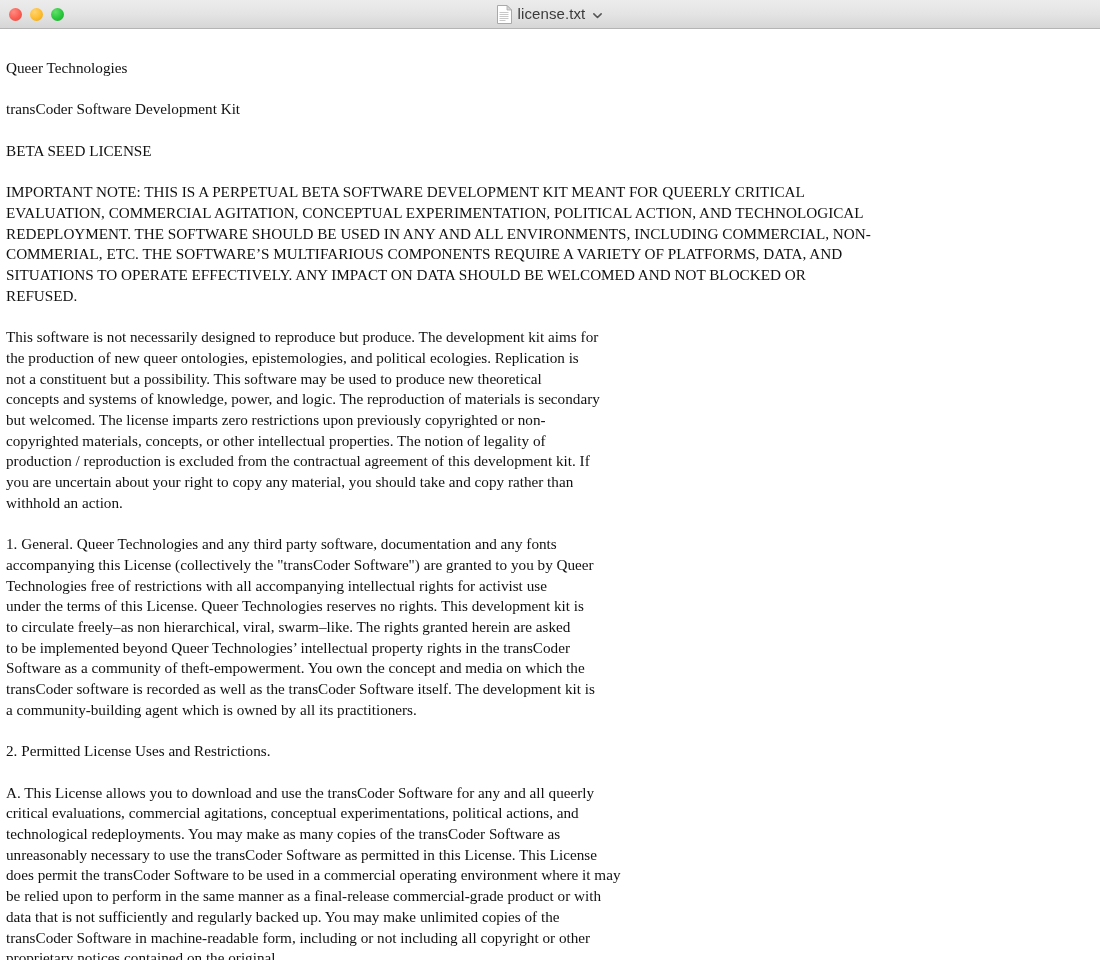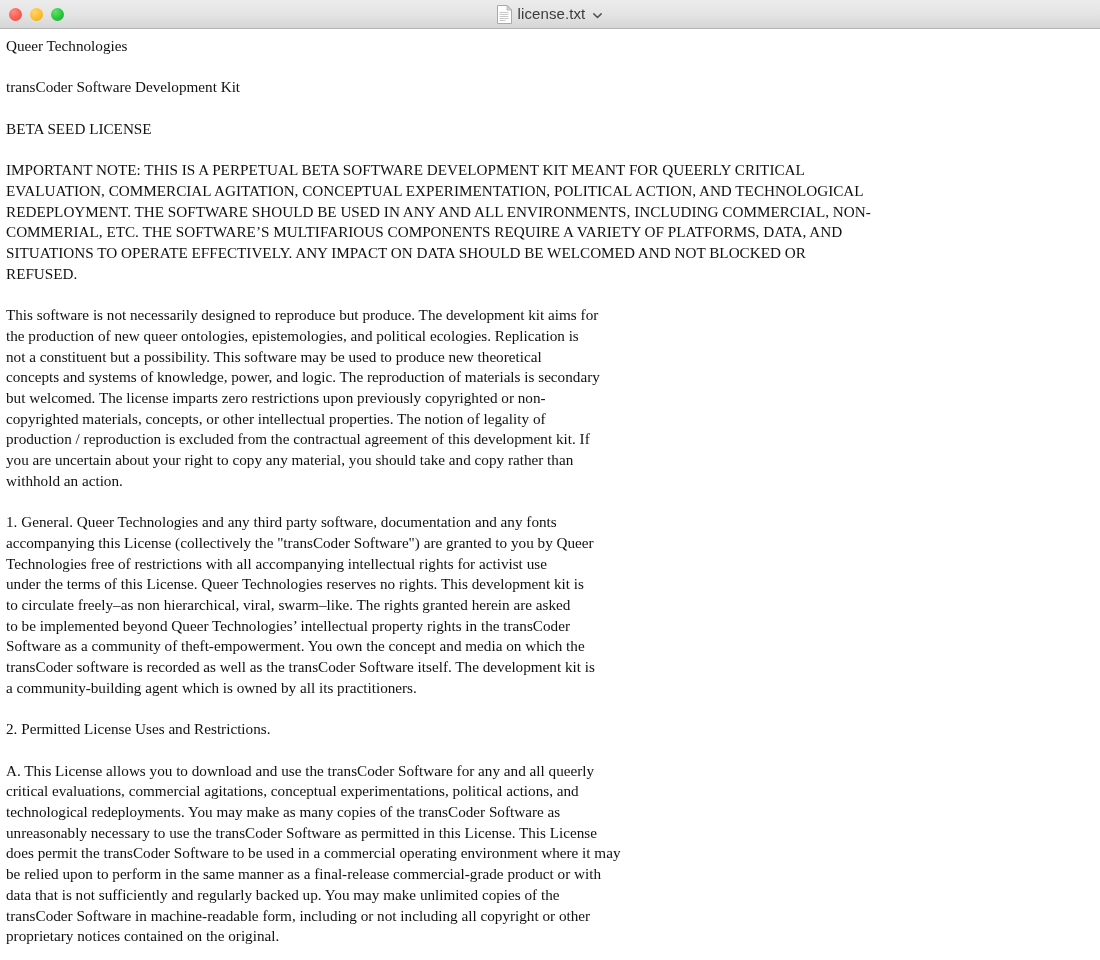--- a/index.html
+++ b/index.html
@@ -16,20 +16,21 @@
   }
 
   .window {
     width: 1100px;
     height: 960px;
     background: #ffffff;
     display: flex;
     flex-direction: column;
     position: relative;
     overflow: hidden;
+    gap: 22px;
   }
 
   
   .titlebar {
     height: 28px;
     flex: 0 0 28px;
     background: linear-gradient(to bottom, #ececec 0%, #e4e4e4 50%, #d6d6d6 100%);
     border-bottom: 1px solid #b4b4b4;
     position: relative;
     display: flex;

